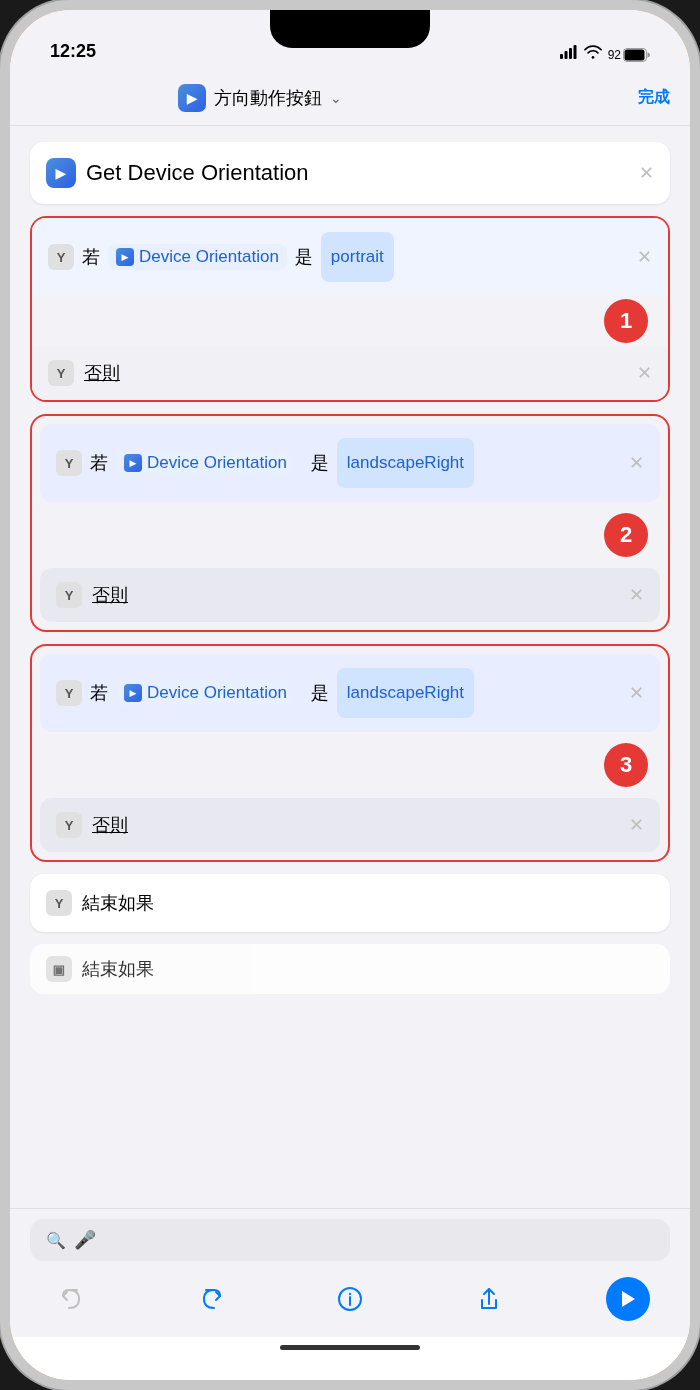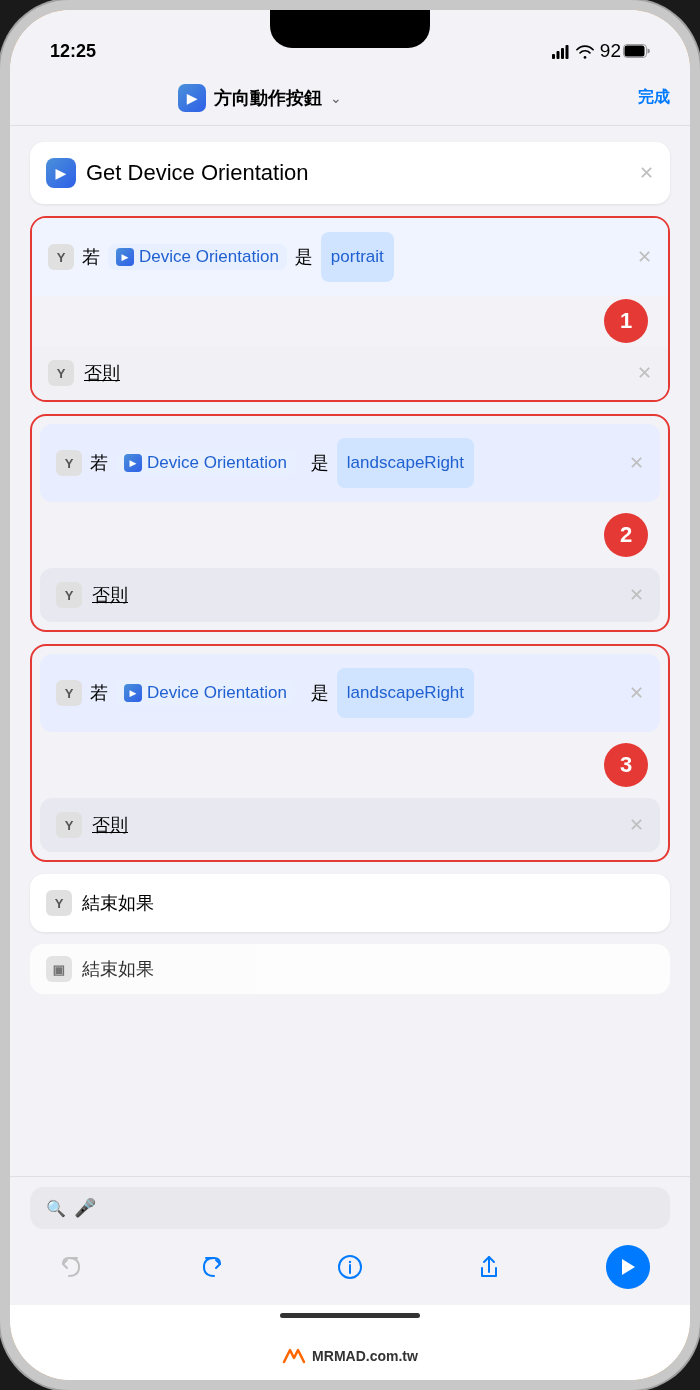--- a/index.html
+++ b/index.html
@@ -96,21 +96,21 @@
       border-radius: 7px;
       display: flex;
       align-items: center;
       justify-content: center;
       color: white;
       font-size: 14px;
     }
 
     .nav-title-text {
       font-size: 18px;
-      font-weight: 700;
+      font-weight: 400;
       color: #000;
     }
 
     .nav-chevron {
       color: #666;
       font-size: 14px;
     }
 
     .nav-done {
       margin-left: auto;
@@ -436,21 +436,21 @@
             <rect x="13.5" y="0" width="3" height="14" rx="1" fill="#000"></rect>
           </svg>
         </span>
         <span>
           <svg width="18" height="14" viewBox="0 0 20 15" fill="none">
             <path d="M10 12a1.5 1.5 0 110 3 1.5 1.5 0 010-3z" fill="#000"></path>
             <path d="M4.5 8.5a7.5 7.5 0 0111 0" stroke="#000" stroke-width="1.8" stroke-linecap="round" fill="none"></path>
             <path d="M1 5a12 12 0 0118 0" stroke="#000" stroke-width="1.8" stroke-linecap="round" fill="none"></path>
           </svg>
         </span>
-        <span style="display:flex;align-items:center;gap:2px;font-size:19px;font-weight:500;">
+        <span style="display:flex;align-items:center;gap:2px;font-size:12px;font-weight:500;">
           <span>92</span>
           <svg width="27" height="14" viewBox="0 0 27 14" fill="none">
             <rect x="0.5" y="0.5" width="23" height="13" rx="3.5" stroke="#000" stroke-opacity="0.35"></rect>
             <rect x="1.5" y="1.5" width="20" height="11" rx="2.5" fill="#000"></rect>
             <path d="M24.5 4.5v5a2 2 0 000-5z" fill="#000" fill-opacity="0.4"></path>
           </svg>
         </span>
       </div>
     </div>
 
@@ -599,21 +599,15 @@
       <div class="play-btn">
         <svg width="18" height="20" viewBox="0 0 18 20" fill="none">
           <path d="M3 2 L16 10 L3 18 Z" fill="white"></path>
         </svg>
       </div>
     </div>
 
     <div class="watermark">
       <div class="home-indicator"></div>
     </div>
-    <div style="display:flex;align-items:center;justify-content:center;gap:6px;padding-bottom:16px;background:#fff;">
-      <svg width="24" height="16" viewBox="0 0 24 16" fill="none">
-        <path d="M2 14 L8 2 L12 10 L16 2 L22 14" stroke="#ff6600" stroke-width="2.5" stroke-linecap="round" stroke-linejoin="round" fill="none"></path>
-      </svg>
-      <span class="watermark-logo">MRMAD.com.tw</span>
-    </div>
 
   </div>
 </div>
 
 </body></html>

